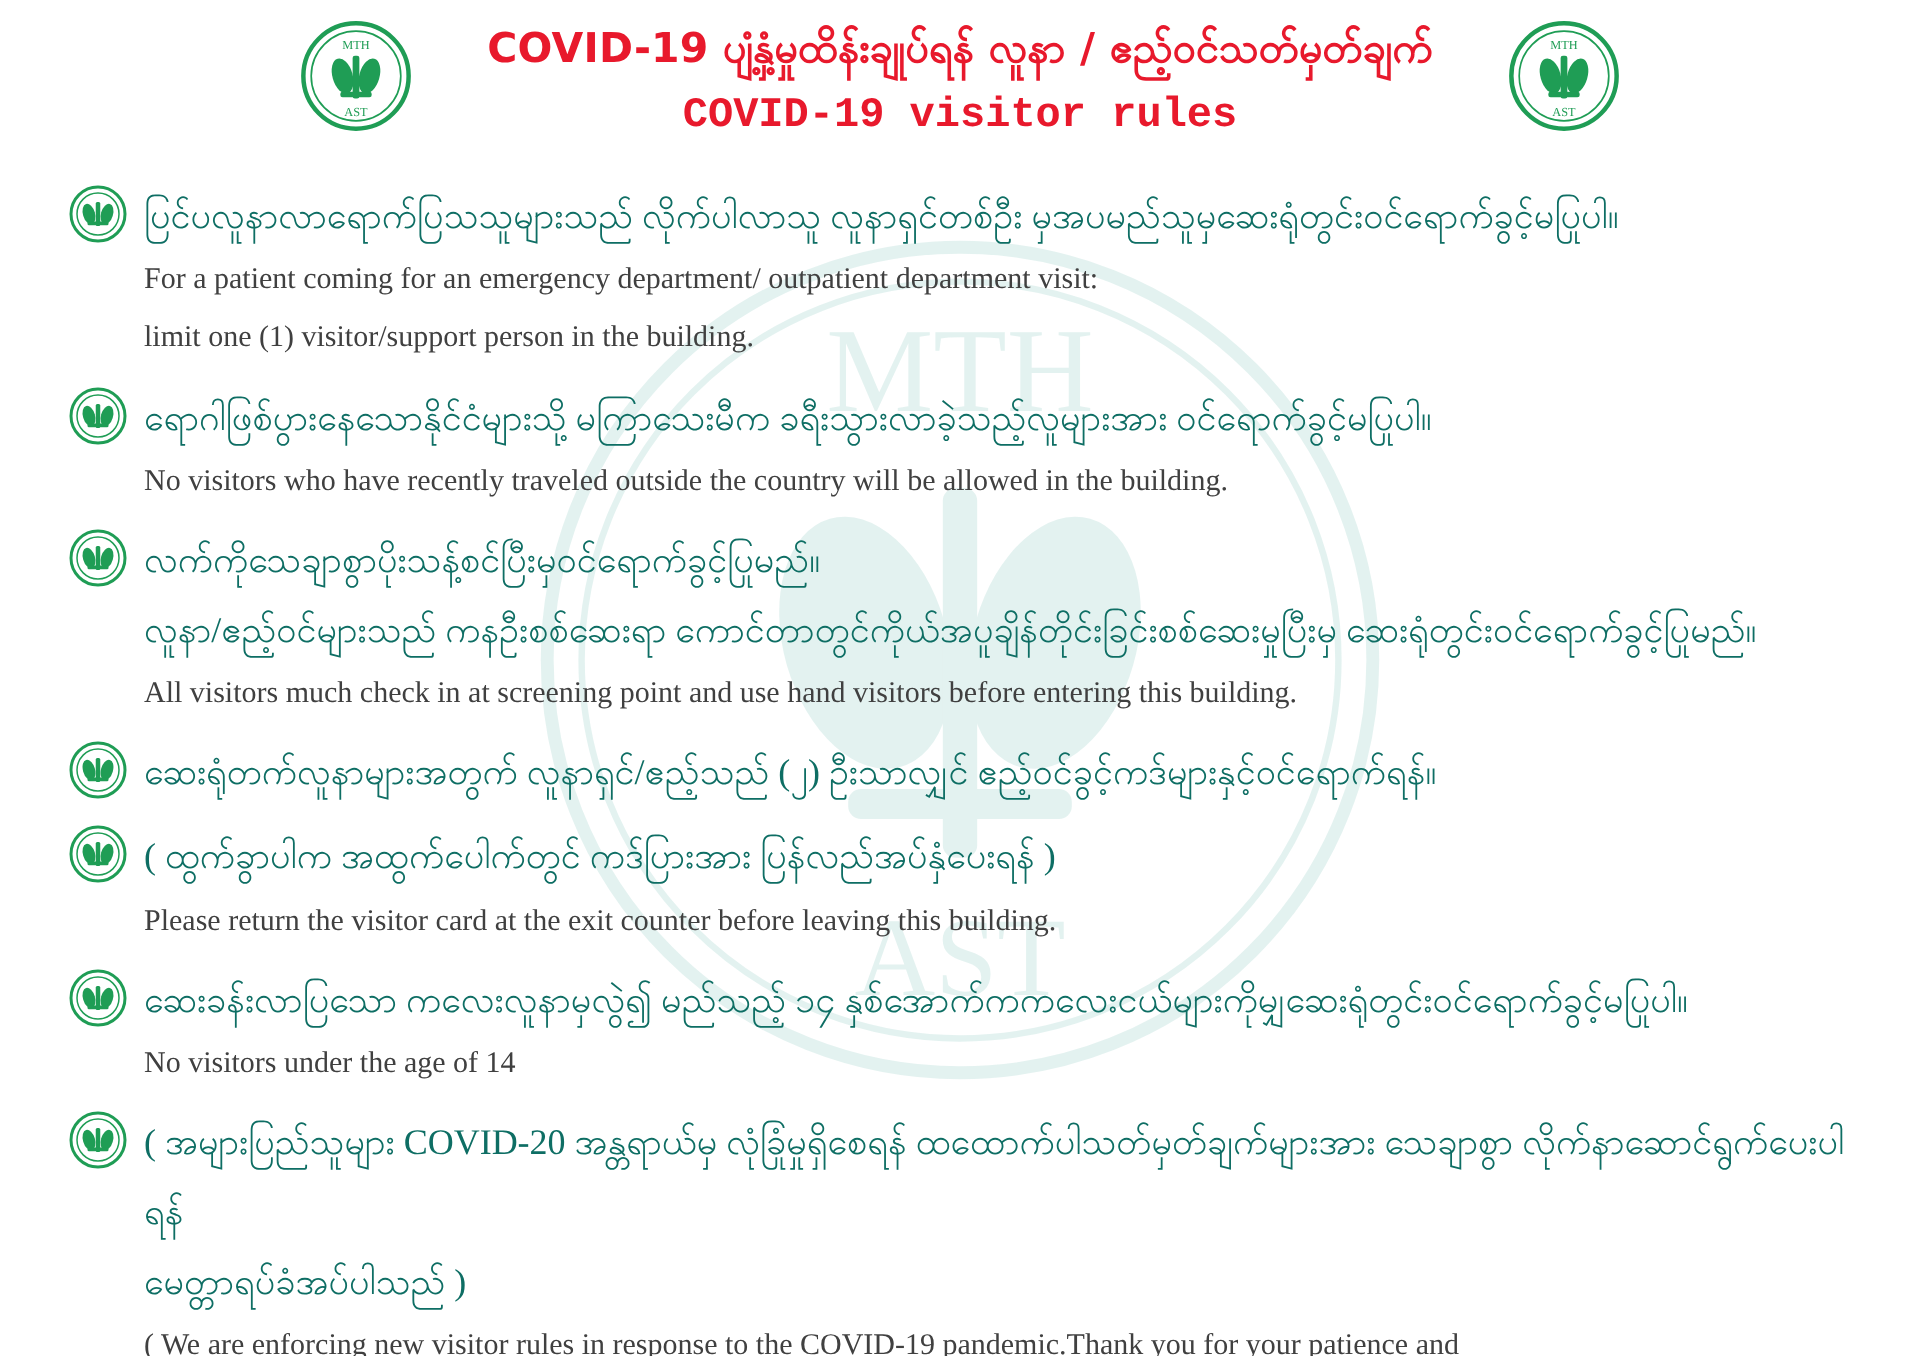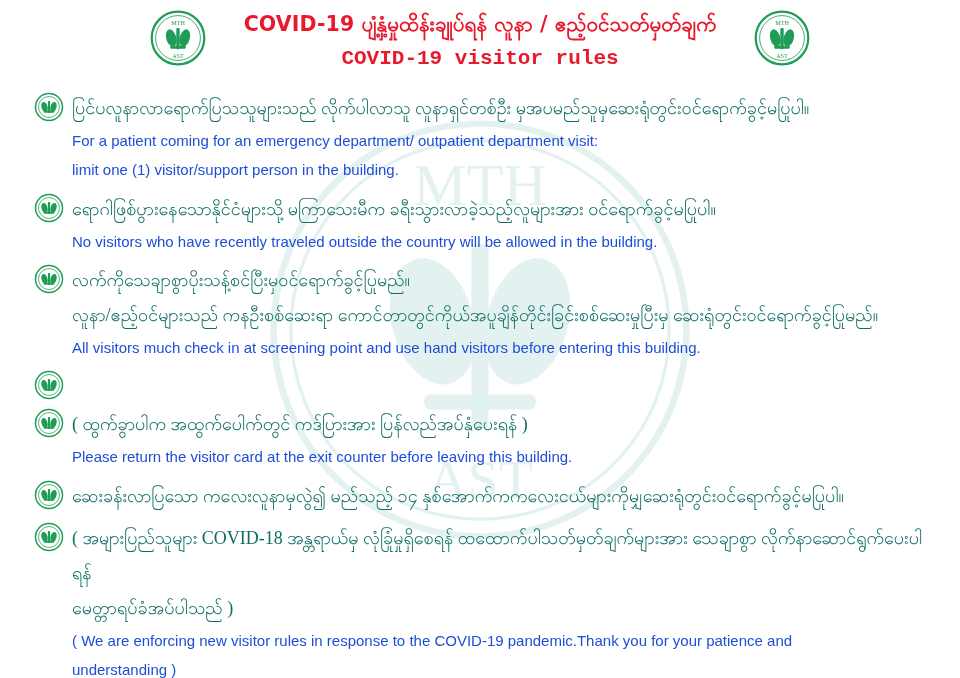--- a/index.html
+++ b/index.html
@@ -90,24 +90,24 @@
     flex: 1 1 auto;
     padding-top: 1px;
   }
   .mm {
     color: #0e6e64;
     font-size: 18px;
     line-height: 1.95;
     font-family: Liberation Serif, serif;
   }
   .en {
-    color: #1d4ed8;
+    color: #404040;
     font-size: 15px;
     line-height: 1.95;
-    font-family: Liberation Sans, sans-serif;
+    font-family: Liberation Serif, serif;
   }
 </style>
 </head>
 <body>
 
 <div class="page">
 
   <svg class="watermark" viewBox="0 0 200 200" aria-hidden="true">
     <circle cx="100" cy="100" r="96" fill="none" stroke="#2f9e8f" stroke-width="3"></circle>
     <circle cx="100" cy="100" r="88" fill="none" stroke="#2f9e8f" stroke-width="1.5"></circle>
@@ -217,20 +217,21 @@
           <circle cx="20" cy="20" r="18" fill="#ffffff" stroke="#1f9d55" stroke-width="2"></circle>
           <circle cx="20" cy="20" r="14" fill="#ffffff" stroke="#1f9d55" stroke-width="1"></circle>
           <g fill="#1f9d55">
             <ellipse cx="14" cy="20" rx="4" ry="7" transform="rotate(-16 14 20)"></ellipse>
             <ellipse cx="26" cy="20" rx="4" ry="7" transform="rotate(16 26 20)"></ellipse>
             <rect x="18.5" y="12" width="3" height="16" rx="1"></rect>
             <rect x="13" y="25" width="14" height="2.5" rx="1"></rect>
           </g>
         </svg>
         <div class="rule-text">
+          <div class="mm">ဆေးရုံတက်လူနာများအတွက် လူနာရှင်/ဧည့်သည် (၂) ဦးသာလျှင် ဧည့်ဝင်ခွင့်ကဒ်များနှင့်ဝင်ရောက်ရန်။</div>
         </div>
       </div>
 
       <div class="rule">
         <svg class="bullet-icon" viewBox="0 0 40 40" aria-hidden="true">
           <circle cx="20" cy="20" r="18" fill="#ffffff" stroke="#1f9d55" stroke-width="2"></circle>
           <circle cx="20" cy="20" r="14" fill="#ffffff" stroke="#1f9d55" stroke-width="1"></circle>
           <g fill="#1f9d55">
             <ellipse cx="14" cy="20" rx="4" ry="7" transform="rotate(-16 14 20)"></ellipse>
             <ellipse cx="26" cy="20" rx="4" ry="7" transform="rotate(16 26 20)"></ellipse>
@@ -250,36 +251,37 @@
           <circle cx="20" cy="20" r="14" fill="#ffffff" stroke="#1f9d55" stroke-width="1"></circle>
           <g fill="#1f9d55">
             <ellipse cx="14" cy="20" rx="4" ry="7" transform="rotate(-16 14 20)"></ellipse>
             <ellipse cx="26" cy="20" rx="4" ry="7" transform="rotate(16 26 20)"></ellipse>
             <rect x="18.5" y="12" width="3" height="16" rx="1"></rect>
             <rect x="13" y="25" width="14" height="2.5" rx="1"></rect>
           </g>
         </svg>
         <div class="rule-text">
           <div class="mm">ဆေးခန်းလာပြသော ကလေးလူနာမှလွဲ၍ မည်သည့် ၁၄ နှစ်အောက်ကကလေးငယ်များကိုမျှဆေးရုံတွင်းဝင်ရောက်ခွင့်မပြုပါ။</div>
-        </div>
-      </div>
-
-      <div class="rule">
-        <svg class="bullet-icon" viewBox="0 0 40 40" aria-hidden="true">
-          <circle cx="20" cy="20" r="18" fill="#ffffff" stroke="#1f9d55" stroke-width="2"></circle>
-          <circle cx="20" cy="20" r="14" fill="#ffffff" stroke="#1f9d55" stroke-width="1"></circle>
-          <g fill="#1f9d55">
-            <ellipse cx="14" cy="20" rx="4" ry="7" transform="rotate(-16 14 20)"></ellipse>
-            <ellipse cx="26" cy="20" rx="4" ry="7" transform="rotate(16 26 20)"></ellipse>
-            <rect x="18.5" y="12" width="3" height="16" rx="1"></rect>
-            <rect x="13" y="25" width="14" height="2.5" rx="1"></rect>
-          </g>
-        </svg>
-        <div class="rule-text">
-          <div class="mm">( အများပြည်သူများ COVID-18 အန္တရာယ်မှ လုံခြုံမှုရှိစေရန် ထထောက်ပါသတ်မှတ်ချက်များအား သေချာစွာ လိုက်နာဆောင်ရွက်ပေးပါရန်</div>
+          <div class="en">No visitors under the age of 14</div>
+        </div>
+      </div>
+
+      <div class="rule">
+        <svg class="bullet-icon" viewBox="0 0 40 40" aria-hidden="true">
+          <circle cx="20" cy="20" r="18" fill="#ffffff" stroke="#1f9d55" stroke-width="2"></circle>
+          <circle cx="20" cy="20" r="14" fill="#ffffff" stroke="#1f9d55" stroke-width="1"></circle>
+          <g fill="#1f9d55">
+            <ellipse cx="14" cy="20" rx="4" ry="7" transform="rotate(-16 14 20)"></ellipse>
+            <ellipse cx="26" cy="20" rx="4" ry="7" transform="rotate(16 26 20)"></ellipse>
+            <rect x="18.5" y="12" width="3" height="16" rx="1"></rect>
+            <rect x="13" y="25" width="14" height="2.5" rx="1"></rect>
+          </g>
+        </svg>
+        <div class="rule-text">
+          <div class="mm">( အများပြည်သူများ COVID-20 အန္တရာယ်မှ လုံခြုံမှုရှိစေရန် ထထောက်ပါသတ်မှတ်ချက်များအား သေချာစွာ လိုက်နာဆောင်ရွက်ပေးပါရန်</div>
           <div class="mm">မေတ္တာရပ်ခံအပ်ပါသည် )</div>
           <div class="en">( We are enforcing new visitor rules in response to the COVID-19 pandemic.Thank you for your patience and</div>
           <div class="en">understanding )</div>
         </div>
       </div>
 
     </div>
   </div>
 </div>
 

